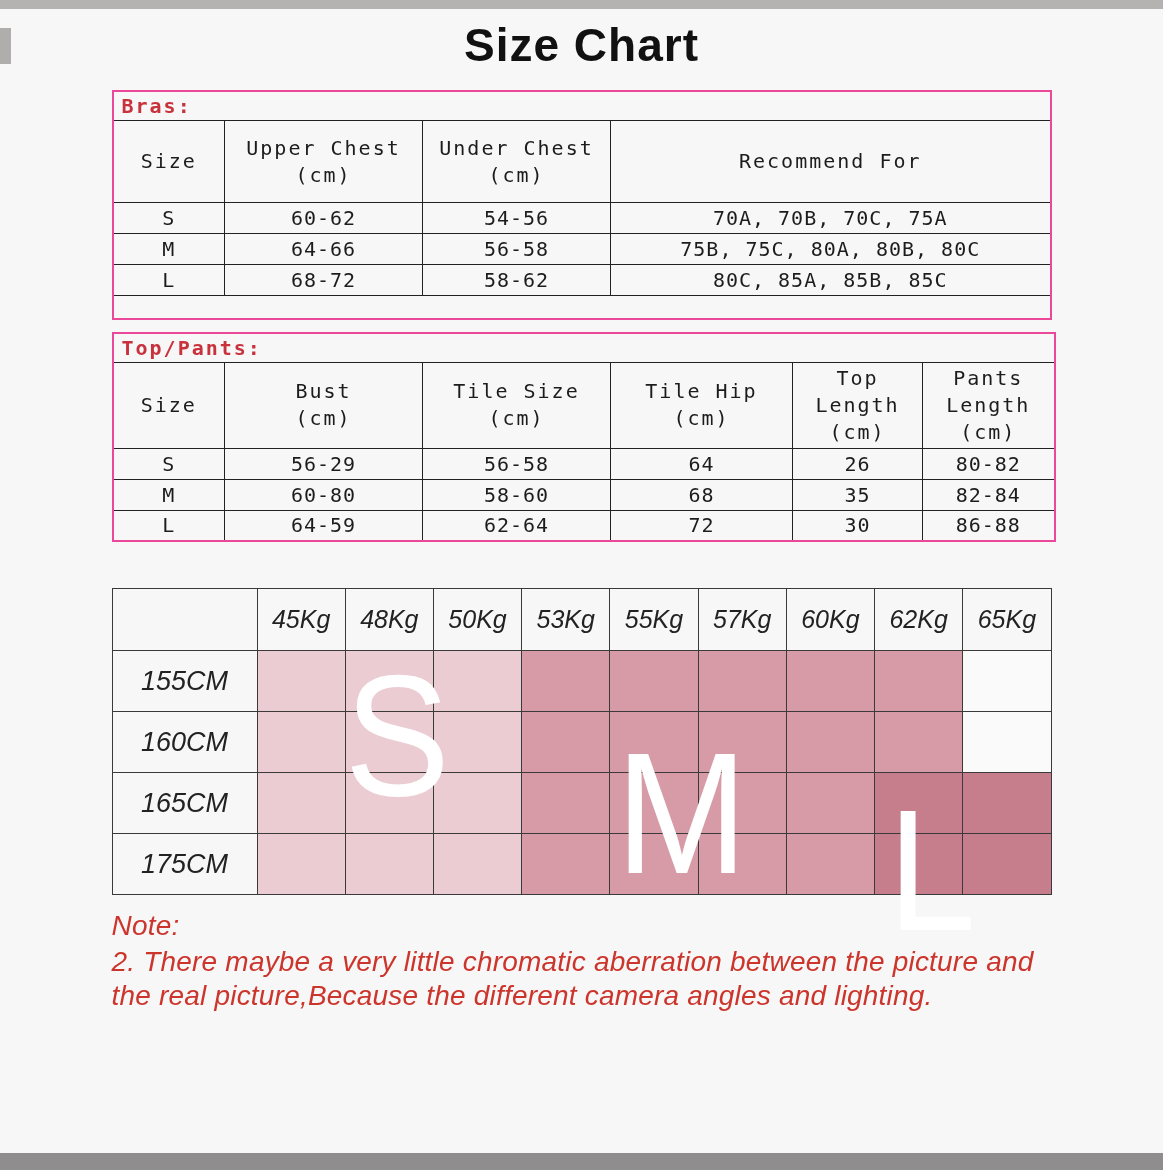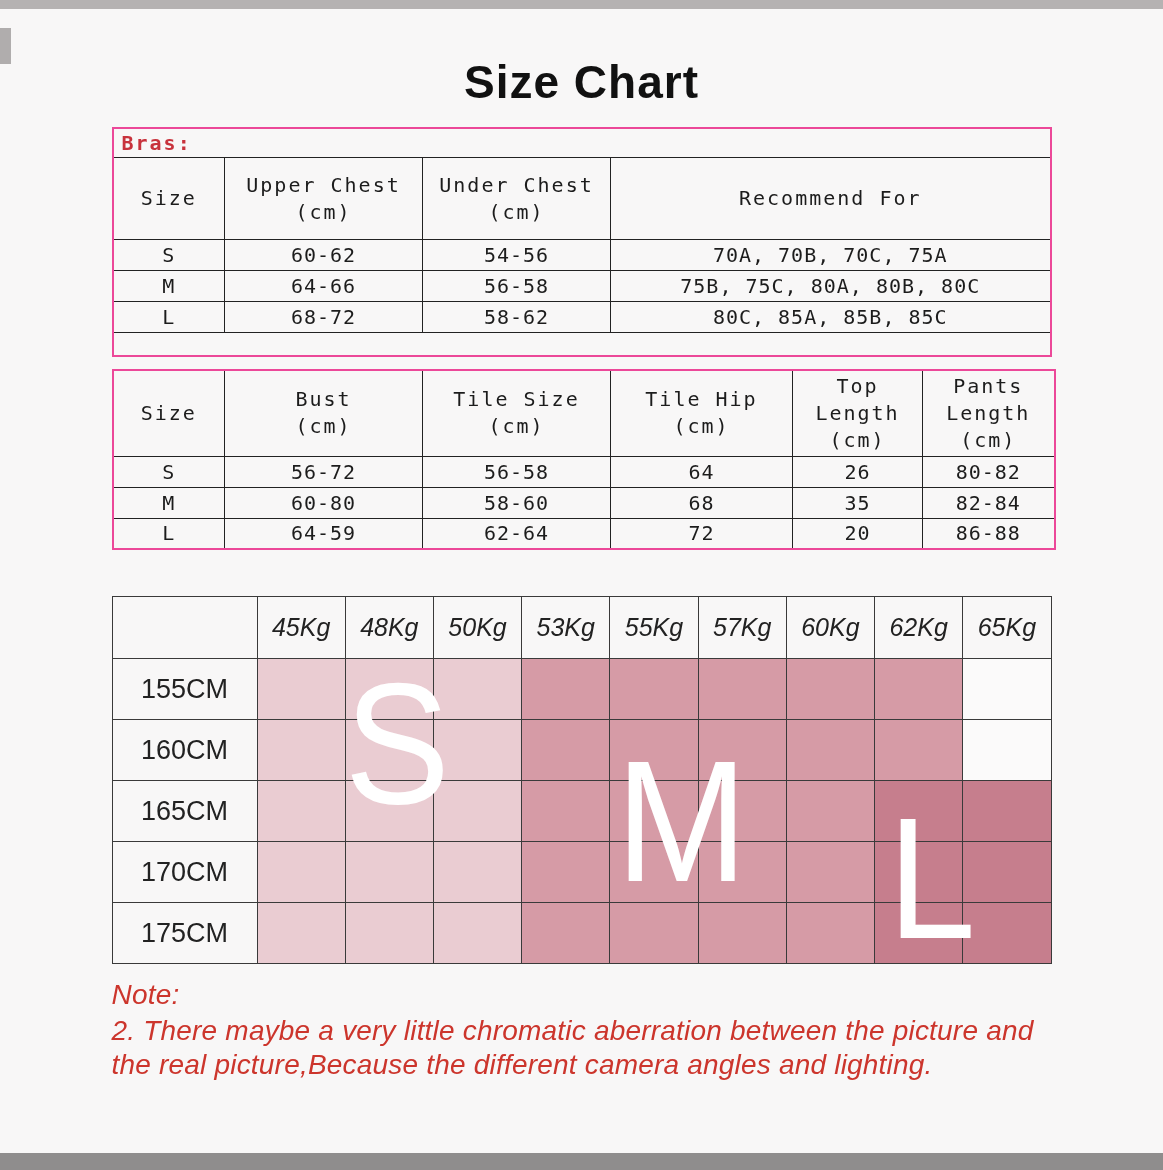--- a/index.html
+++ b/index.html
@@ -8,21 +8,21 @@
     background: #f8f7f7;
     font-family: "DejaVu Sans Mono", "Liberation Mono", monospace;
     color: #1c1c1c;
     position: relative;
     overflow: hidden;
   }
   .bar-top { position: absolute; top: 0; left: 0; width: 100%; height: 9px; background: #b5b2b2; }
   .bar-bottom { position: absolute; bottom: 0; left: 0; width: 100%; height: 17px; background: #8f8d8d; }
   .tab-left { position: absolute; top: 28px; left: 0; width: 11px; height: 36px; background: #b0adad; }
 
-  .content { width: 940px; margin: 13px auto; padding-top: 42px; }
+  .content { width: 940px; margin: 0 auto; padding-top: 18px; }
 
   h1.page-title {
     font-family: "Liberation Sans", sans-serif;
     font-weight: bold;
     font-size: 46px;
     text-align: center;
     color: #111;
     margin-bottom: 18px;
     letter-spacing: 1px;
   }
@@ -75,21 +75,21 @@
   .grid-wrap { position: relative; margin-top: 46px; width: 100%; }
   table.size-grid {
     width: 100%;
     border-collapse: collapse;
     table-layout: fixed;
     font-family: "Liberation Sans", sans-serif;
   }
   table.size-grid td { border: 1px solid #3a3a3a; text-align: center; vertical-align: middle; }
   table.size-grid td.corner { border-top-color: #3a3a3a; }
   table.size-grid tr.wh-row td { height: 62px; font-style: italic; font-size: 25px; color: #222; }
-  table.size-grid td.rh { font-size: 27px; color: #222; background: transparent; }
+  table.size-grid td.rh { font-size: 27px; color: #222; background: transparent; font-style: italic; }
   table.size-grid tr.g-row td { height: 61px; }
   .gc-label { width: 145px; }
 
   .overlay-letter {
     position: absolute;
     color: #ffffff;
     font-family: "Liberation Sans", sans-serif;
     font-weight: normal;
     font-size: 172px;
     line-height: 0.9;
@@ -168,57 +168,60 @@
   <table class="sizes-table t2">
     <colgroup>
         <col class="c2-size">
         <col class="c2-bust">
         <col class="c2-waist">
         <col class="c2-hip">
         <col class="c2-top">
         <col class="c2-pant">
       </colgroup>
     <tbody>
+      <tr class="label-row">
+        <td colspan="6" class="tbl-label">Top/Pants:</td>
+      </tr>
       <tr class="hdr-row">
         <td class="hdr">Size</td>
         <td class="hdr">Bust
 (cm)</td>
         <td class="hdr">Tile Size
 (cm)</td>
         <td class="hdr">Tile Hip
 (cm)</td>
         <td class="hdr">Top
 Length
 (cm)</td>
         <td class="hdr">Pants
 Length
 (cm)</td>
       </tr>
       <tr class="data-row">
         <td>S</td>
-        <td>56-72</td>
+        <td>56-29</td>
         <td>56-58</td>
         <td>64</td>
         <td>26</td>
         <td>80-82</td>
       </tr>
       <tr class="data-row">
         <td>M</td>
         <td>60-80</td>
         <td>58-60</td>
         <td>68</td>
         <td>35</td>
         <td>82-84</td>
       </tr>
       <tr class="data-row">
         <td>L</td>
         <td>64-59</td>
         <td>62-64</td>
         <td>72</td>
-        <td>20</td>
+        <td>30</td>
         <td>86-88</td>
       </tr>
     </tbody>
   </table>
 
   <div class="grid-wrap">
     <table class="size-grid">
       <colgroup>
         <col class="gc-label">
           <col>
@@ -274,32 +277,20 @@
           <td style="background: rgb(234, 204, 210);"></td>
           <td style="background: rgb(234, 204, 210);"></td>
           <td style="background: rgb(214, 155, 166);"></td>
           <td style="background: rgb(214, 155, 166);"></td>
           <td style="background: rgb(214, 155, 166);"></td>
           <td style="background: rgb(214, 155, 166);"></td>
           <td style="background: rgb(198, 126, 141);"></td>
           <td style="background: rgb(198, 126, 141);"></td>
         </tr>
         <tr class="g-row">
-          <td class="rh">170CM</td>
-          <td style="background: rgb(234, 204, 210);"></td>
-          <td style="background: rgb(234, 204, 210);"></td>
-          <td style="background: rgb(234, 204, 210);"></td>
-          <td style="background: rgb(214, 155, 166);"></td>
-          <td style="background: rgb(214, 155, 166);"></td>
-          <td style="background: rgb(214, 155, 166);"></td>
-          <td style="background: rgb(214, 155, 166);"></td>
-          <td style="background: rgb(198, 126, 141);"></td>
-          <td style="background: rgb(198, 126, 141);"></td>
-        </tr>
-        <tr class="g-row">
           <td class="rh">175CM</td>
           <td style="background: rgb(234, 204, 210);"></td>
           <td style="background: rgb(234, 204, 210);"></td>
           <td style="background: rgb(234, 204, 210);"></td>
           <td style="background: rgb(214, 155, 166);"></td>
           <td style="background: rgb(214, 155, 166);"></td>
           <td style="background: rgb(214, 155, 166);"></td>
           <td style="background: rgb(214, 155, 166);"></td>
           <td style="background: rgb(198, 126, 141);"></td>
           <td style="background: rgb(198, 126, 141);"></td>

